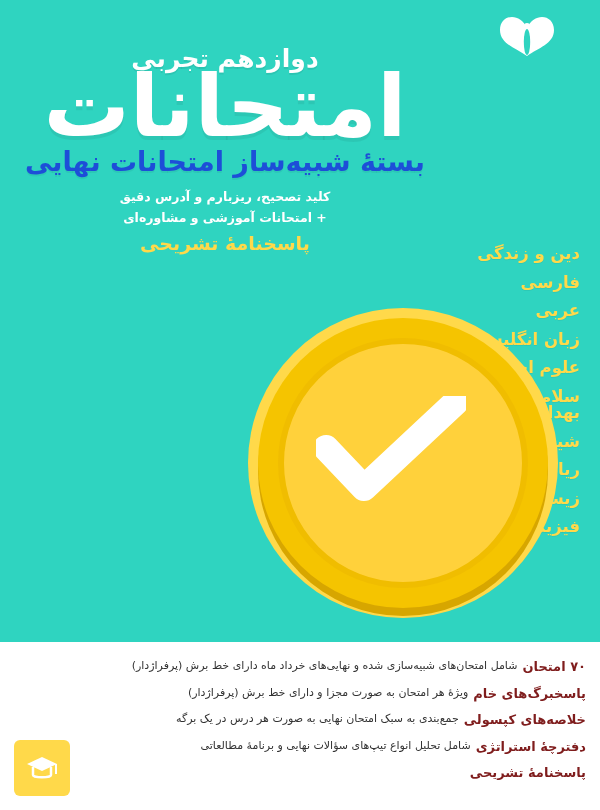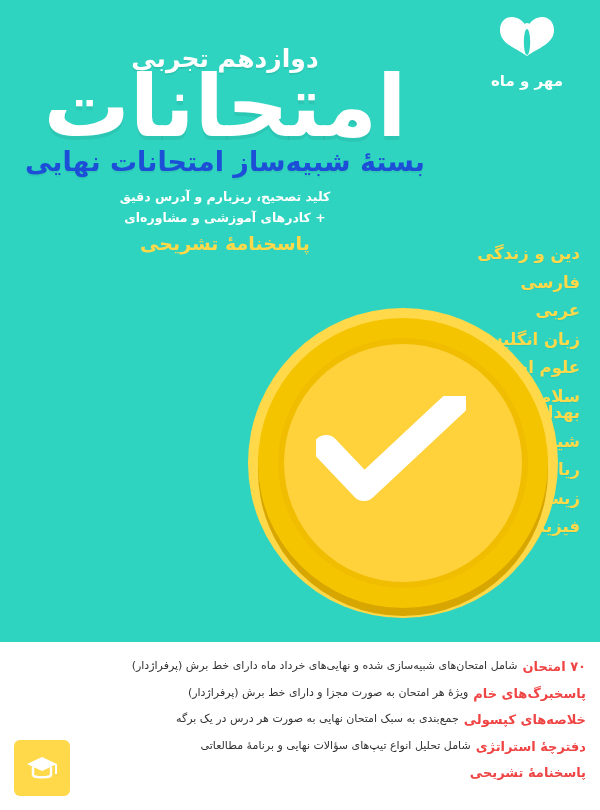--- a/index.html
+++ b/index.html
@@ -126,21 +126,21 @@
     display:flex;
     flex-direction:row;
     align-items:center;
     justify-content:flex-start;
     margin-bottom:9px;
     font-size:11.5px;
     color:#2b2b2b;
     line-height:1.35;
   }
   .feature .tag{
-    color:#ef4444;
+    color:#7f1d1d;
     font-weight:bold;
     font-size:13px;
     margin-left:5px;
     white-space:nowrap;
   }
   .feature .txt{
     font-size:11px;
     color:#333;
   }
   .bottom-badge{
@@ -158,30 +158,29 @@
 <div class="cover">
 
   <div class="brand">
     <div class="brand-mark">
       <svg width="66" height="58" viewBox="0 0 66 58" aria-hidden="true">
         <path d="M33 16 C26 0, 6 2, 6 18 C6 32, 22 36, 33 44 C44 36, 60 32, 60 18 C60 2, 40 0, 33 16 Z" fill="#ffffff"></path>
         <ellipse cx="33" cy="30" rx="3.2" ry="13" fill="#2fd4c0"></ellipse>
         <circle cx="33" cy="14" r="3" fill="#ffffff"></circle>
       </svg>
     </div>
-    <div class="brand-name">مهر و ماه</div>
   </div>
 
   <div class="title-zone">
     <div class="grade">دوازدهم تجربی</div>
     <div class="maintitle">امتحانات</div>
     <div class="subtitle">بستهٔ شبیه‌ساز امتحانات نهایی</div>
     <div class="note-line">
       <div>کلید تصحیح، ریزبارم و آدرس دقیق</div>
-      <div>+ کادرهای آموزشی و مشاوره‌ای</div>
+      <div>+ امتحانات آموزشی و مشاوره‌ای</div>
     </div>
     <div class="answer-key" style="text-align:center;margin-top:4px;">پاسخنامهٔ تشریحی</div>
   </div>
 
   <div class="subjects">
     <div class="subject">دین و زندگی</div>
     <div class="subject">فارسی</div>
     <div class="subject">عربی</div>
     <div class="subject">زبان انگلیسی</div>
     <div class="subject">علوم اجتماعی</div>

